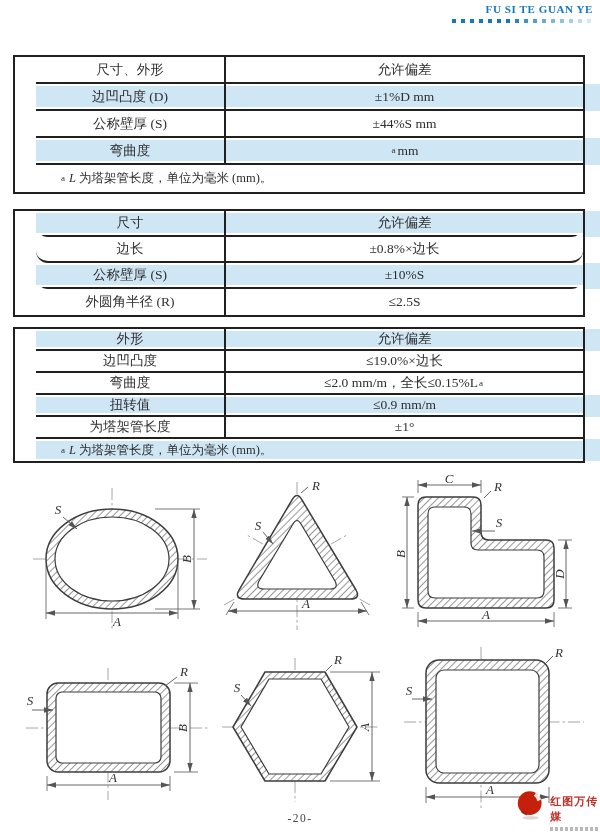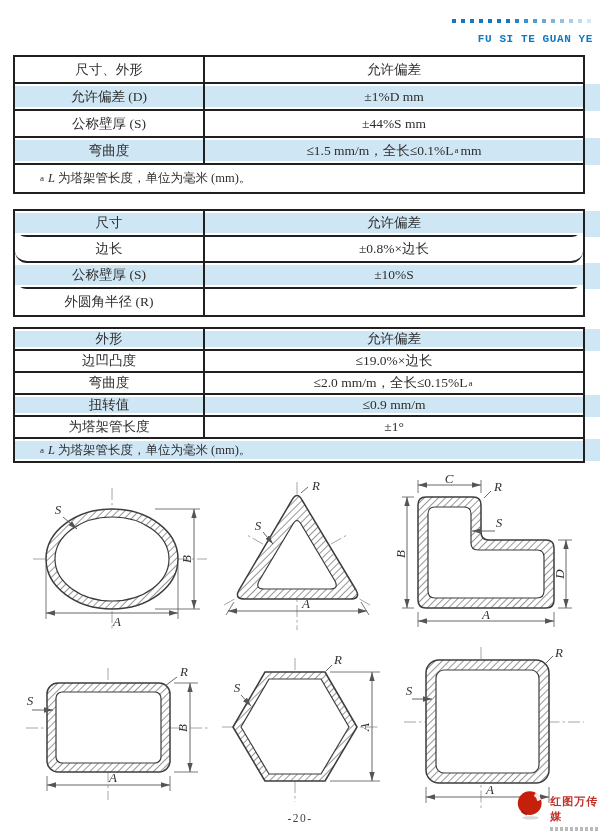--- a/index.html
+++ b/index.html
@@ -1,28 +1,28 @@
 <!DOCTYPE html>
 <html style="--accent: #1378be; --hl: #cfe6f4;"><head>
 <meta charset="utf-8">
 <style>
   html,body{margin:0;padding:0;background:#ffffff;}
   .page{position:relative;width:600px;height:837px;background:#fff;overflow:hidden;
         font-family:"Liberation Serif",serif;color:#2e2e2e;}
 
   
-  .brand{position:absolute;top:3px;right:7px;font-family:Liberation Mono, monospace;
-         font-weight:bold;font-size:11px;letter-spacing:.6px;color:var(--accent,#1378be);margin-top:30px;}
+  .brand{position:absolute;top:3px;right:7px;font-family:Liberation Serif, serif;
+         font-weight:bold;font-size:11px;letter-spacing:.6px;color:var(--accent,#1378be);}
   .dots{position:absolute;top:19px;right:9px;display:flex;gap:5px;}
   .dot{width:4px;height:4px;background:var(--accent,#1378be);display:inline-block;}
 
   
   .tblwrap{position:absolute;left:13px;width:587px;}
   .tbl{width:572px;border:2px solid #202020;box-sizing:border-box;background:#fff;}
-  .trow{display:flex;border-bottom:2px solid #202020;box-sizing:border-box;}
+  .trow{display:flex;border-bottom:2px solid #202020;box-sizing:border-box;margin-left:21px;}
   .trow:last-child{border-bottom:none;}
   .t1 .trow{height:27px;} .t2 .trow{height:26px;border-radius:12px;} .t3 .trow{height:22px;}
   .c1{width:190px;border-right:2px solid #202020;box-sizing:border-box;
       display:flex;align-items:center;justify-content:center;font-size:13.5px;}
   .c2{flex:1;display:flex;align-items:center;justify-content:center;font-size:13.5px;}
   .cfull{flex:1;display:flex;align-items:center;padding-left:24px;font-size:12.5px;}
   .hl .c1,.hl .c2,.hl .cfull{background:linear-gradient(to bottom,
       #fff 0 2px,var(--hl,#cfe6f4) 2px calc(100% - 2px),#fff calc(100% - 2px) 100%);}
   .bleed{position:absolute;left:572px;width:15px;background:var(--hl,#cfe6f4);}
   sup{font-size:9px;line-height:1;margin:0 2px 0 1px;}
@@ -71,31 +71,30 @@
       <span class="dot" style="opacity: 0.19;"></span>
     </div>
 
   <div class="tblwrap" style="top:55px;height:139px;">
     <div class="tbl t1">
       <div class="trow">
         <div class="c1">尺寸、外形</div>
         <div class="c2">允许偏差</div>
       </div>
       <div class="trow hl">
-        <div class="c1">允许偏差 (D)</div>
+        <div class="c1">边凹凸度 (D)</div>
         <div class="c2">±1%D mm</div>
       </div>
       <div class="trow">
         <div class="c1">公称壁厚 (S)</div>
         <div class="c2">±44%S mm</div>
       </div>
       <div class="trow hl">
         <div class="c1">弯曲度</div>
         <div class="c2">
-            <span>≤1.5 mm/m，全长≤0.1%L</span>
             <sup>a</sup>
             <span> mm</span>
           </div>
       </div>
       <div class="trow">
         <div class="cfull">
             <sup>a</sup>
             <i class="var">L</i>
             <span>为塔架管长度，单位为毫米 (mm)。</span>
           </div>
@@ -114,20 +113,21 @@
       <div class="trow">
         <div class="c1">边长</div>
         <div class="c2">±0.8%×边长</div>
       </div>
       <div class="trow hl">
         <div class="c1">公称壁厚 (S)</div>
         <div class="c2">±10%S</div>
       </div>
       <div class="trow">
         <div class="c1">外圆角半径 (R)</div>
+        <div class="c2">≤2.5S</div>
       </div>
     </div>
     <div class="bleed" style="top:2px;height:26px;"></div>
     <div class="bleed" style="top:54px;height:26px;"></div>
   </div>
 
   <div class="tblwrap" style="top:327px;height:136px;">
     <div class="tbl t3">
       <div class="trow hl">
         <div class="c1">外形</div>

